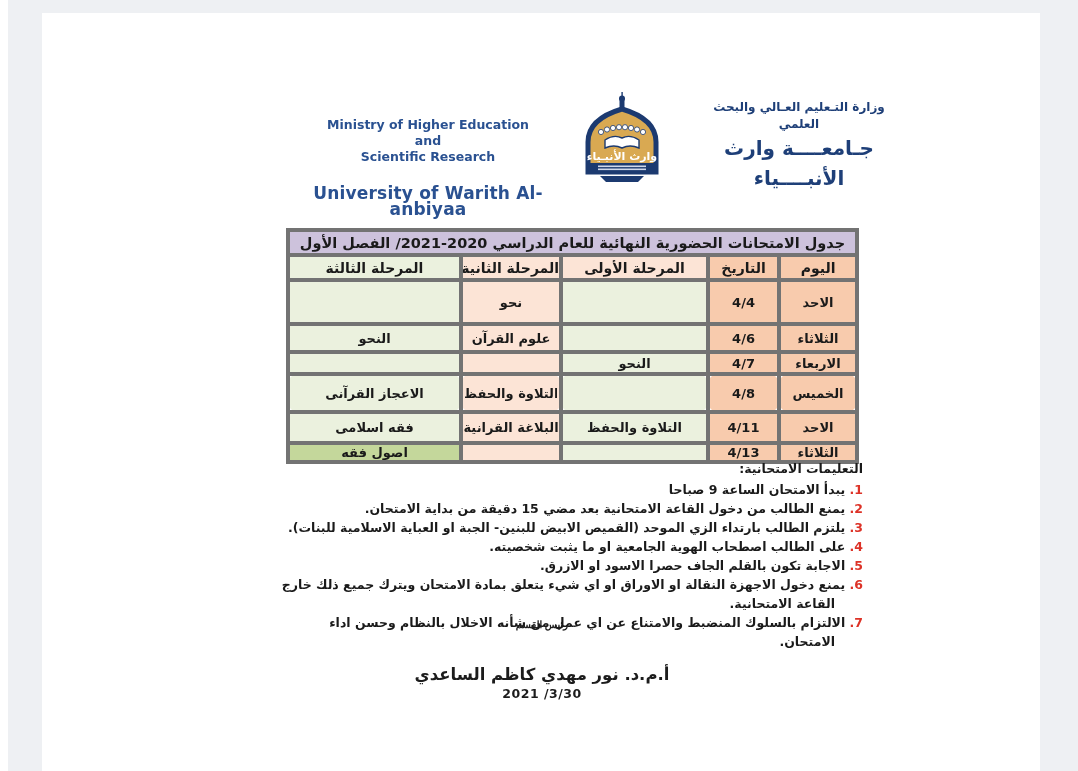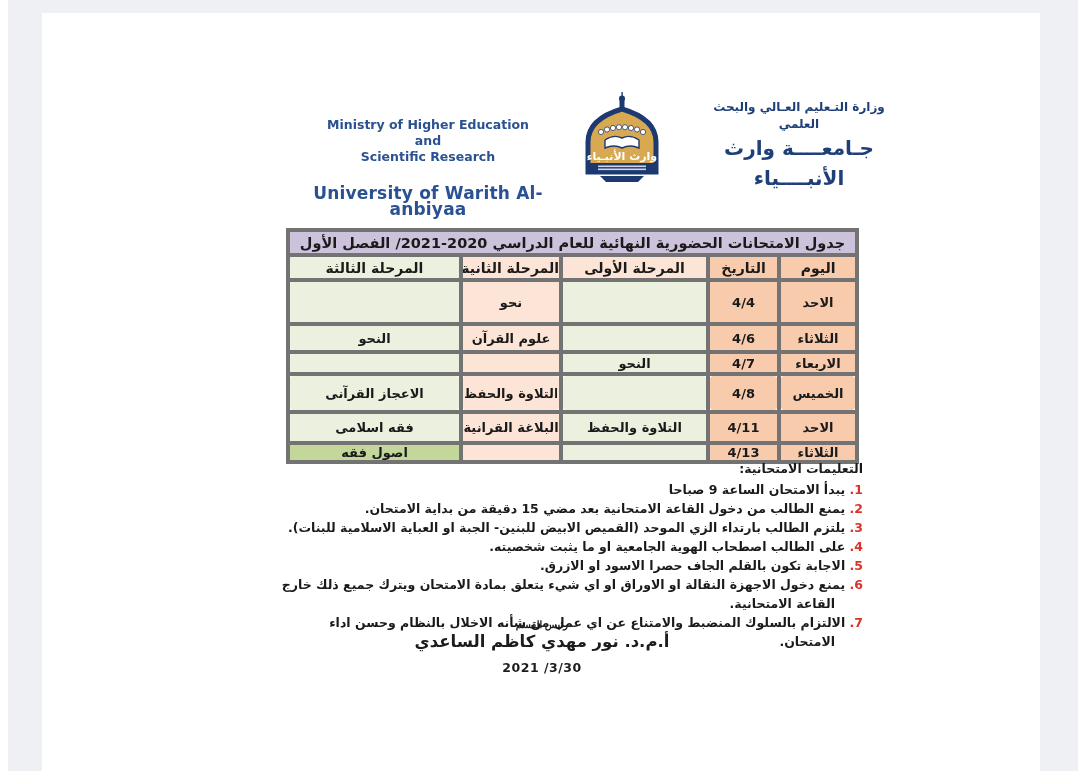--- a/index.html
+++ b/index.html
@@ -47,22 +47,22 @@
   
   .inst{position:absolute;left:235px;top:418px;width:586px;direction:rtl;text-align:right;
         color:var(--ink);font-size:12.5px;font-weight:700;line-height:19px;margin-top:28px;}
   .inst-title{margin-bottom:2px;}
   .inst-item{padding-right:28px;text-indent:-28px;}
   .inst-num{color:var(--red);}
 
   
   .sig{position:absolute;left:372px;top:606px;width:256px;text-align:center;color:#1c1c1c;}
   .sig-title{font-size:10px;font-weight:700;direction:rtl;font-family:Liberation Serif, serif;}
-  .sig-name{font-size:16.5px;font-weight:700;direction:rtl;margin-top:2px;}
-  .sig-date{font-size:12.5px;font-weight:700;margin-top:9px;letter-spacing:.5px;}
+  .sig-name{font-size:16.5px;font-weight:700;direction:rtl;margin-top:35px;}
+  .sig-date{font-size:12.5px;font-weight:700;margin-top:2px;letter-spacing:.5px;}
 </style>
 </head>
 <body>
 
 <div class="edge-sliver"></div>
 
 <div class="page">
 
   <div class="eng-block">
     <div>Ministry of Higher Education and</div>

